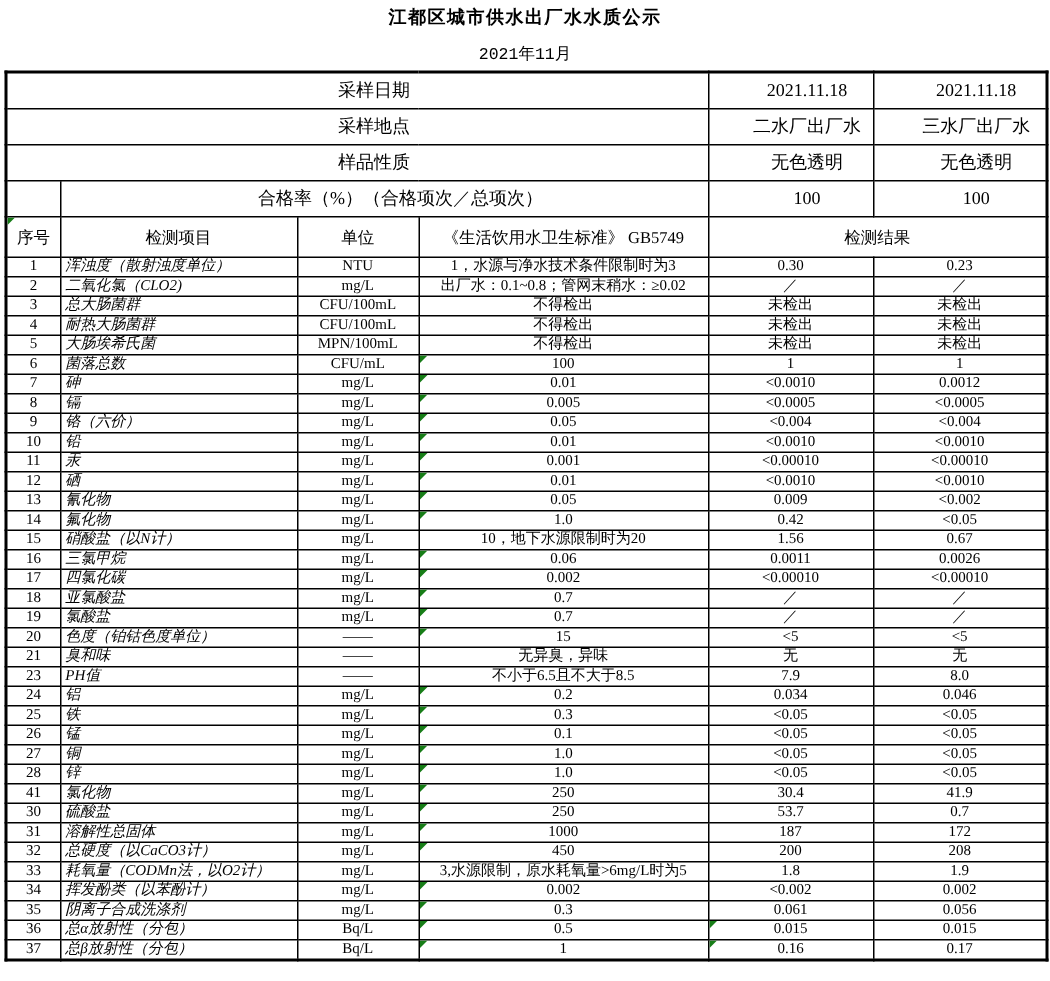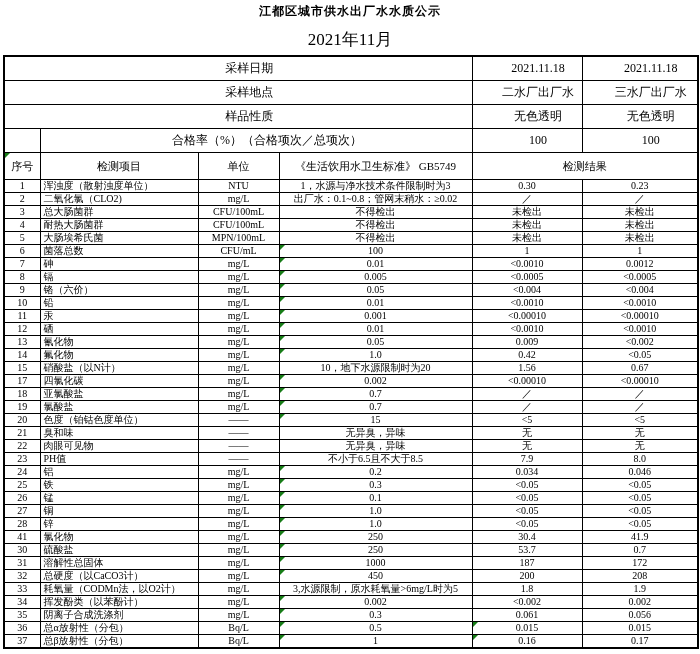--- a/index.html
+++ b/index.html
@@ -7,37 +7,37 @@
     width:700px;height:654px;background:#ffffff;color:#000;
     font-family:"DejaVu Sans","Liberation Sans",sans-serif;
     overflow:hidden;position:relative;
   }
   .title{
     text-align:center;font-size:12px;font-weight:bold;
     margin:3px 0 0 0;letter-spacing:1px;
     font-family:"DejaVu Sans","Liberation Sans",sans-serif;
   }
   .subtitle{
-    text-align:center;font-size:17px;margin:8px 0 4px 0;
-    font-family:Liberation Serif, serif;
+    text-align:center;font-size:11px;margin:8px 0 4px 0;
+    font-family:Liberation Mono, monospace;
   }
   table.main{
     border-collapse:collapse;table-layout:fixed;
     width:694px;margin-left:3px;
     border:2px solid #000;
     font-family:"Liberation Serif","DejaVu Serif",serif;
   }
   td,th{
     border:1px solid #000;padding:0;text-align:center;vertical-align:middle;
     overflow:hidden;white-space:nowrap;font-weight:normal;
   }
   tr.info td{height:23px;font-size:12px;padding-left:22px;}
   tr.hdr th{height:26px;font-size:11px;}
   tbody.data td{height:12px;font-size:10px;line-height:1.05;}
-  tbody.data td.item-cell{text-align:left;padding-left:3px;}
+  tbody.data td.item-cell{text-align:left;padding-left:3px;font-style:italic;}
   .flag{position:relative;margin-top:23px;}
   .flag::before{
     content:"";position:absolute;top:0;left:0;width:0;height:0;
     border-top:5px solid #177d17;border-right:5px solid transparent;
   }
 </style>
 </head>
 <body>
 
 <div class="title">江都区城市供水出厂水水质公示</div>
@@ -197,20 +197,28 @@
   </tr>
       <tr>
     <td>15</td>
     <td class="item-cell">硝酸盐（以N计）</td>
     <td>mg/L</td>
     <td>10，地下水源限制时为20</td>
     <td>1.56</td>
     <td>0.67</td>
   </tr>
       <tr>
+    <td>16</td>
+    <td class="item-cell">三氯甲烷</td>
+    <td>mg/L</td>
+    <td class="flag">0.06</td>
+    <td>0.0011</td>
+    <td>0.0026</td>
+  </tr>
+      <tr>
     <td>17</td>
     <td class="item-cell">四氯化碳</td>
     <td>mg/L</td>
     <td class="flag">0.002</td>
     <td>&lt;0.00010</td>
     <td>&lt;0.00010</td>
   </tr>
       <tr>
     <td>18</td>
     <td class="item-cell">亚氯酸盐</td>
@@ -237,28 +245,20 @@
   </tr>
       <tr>
     <td>21</td>
     <td class="item-cell">臭和味</td>
     <td>——</td>
     <td>无异臭，异味</td>
     <td>无</td>
     <td>无</td>
   </tr>
       <tr>
-    <td>22</td>
-    <td class="item-cell">肉眼可见物</td>
-    <td>——</td>
-    <td>无异臭，异味</td>
-    <td>无</td>
-    <td>无</td>
-  </tr>
-      <tr>
     <td>23</td>
     <td class="item-cell">PH值</td>
     <td>——</td>
     <td>不小于6.5且不大于8.5</td>
     <td>7.9</td>
     <td>8.0</td>
   </tr>
       <tr>
     <td>24</td>
     <td class="item-cell">铝</td>

